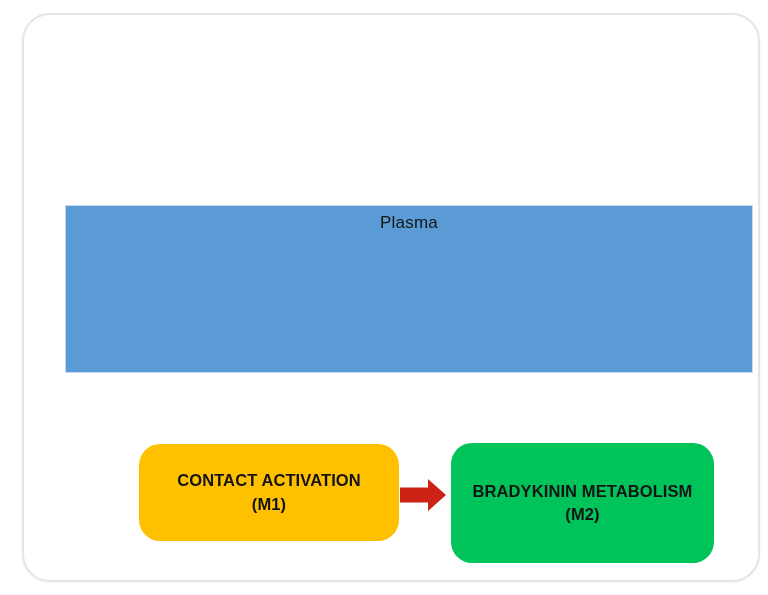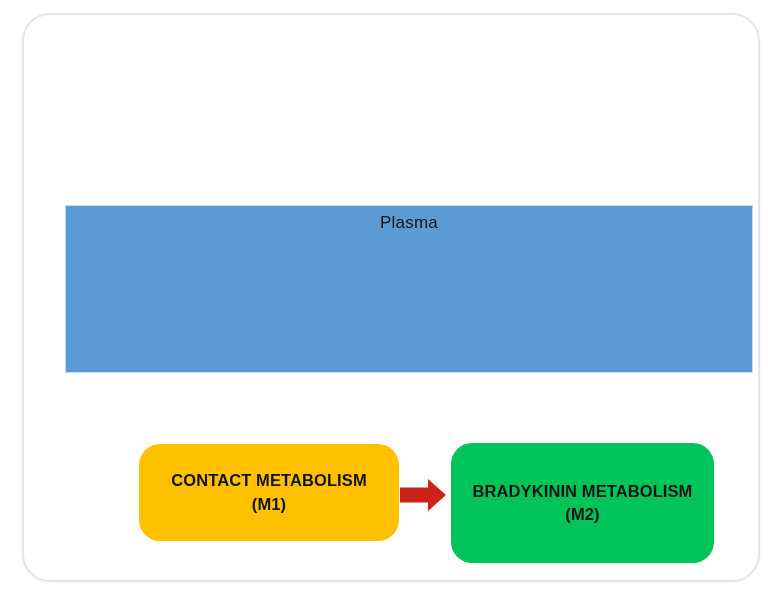--- a/index.html
+++ b/index.html
@@ -94,21 +94,21 @@
 <body>
 
 <div class="stage">
   <div class="card">
 
     <div class="plasma-region" style="background: rgb(91, 155, 213);">
 
       <div class="plasma-label">Plasma</div>
 
       <div class="node node-m1" style="background: rgb(255, 192, 0);">
-        <span>CONTACT METABOLISM</span>
+        <span>CONTACT ACTIVATION</span>
         <span>(M1)</span>
       </div>
 
       <div class="flow-arrow">
         <svg viewBox="0 0 46 32" preserveAspectRatio="none" aria-hidden="true">
           <polygon points="0,8.5 28,8.5 28,0 46,16 28,32 28,23.5 0,23.5" fill="#cb2417"></polygon>
         </svg>
       </div>
 
       <div class="node node-m2" style="background: rgb(0, 196, 90);">

